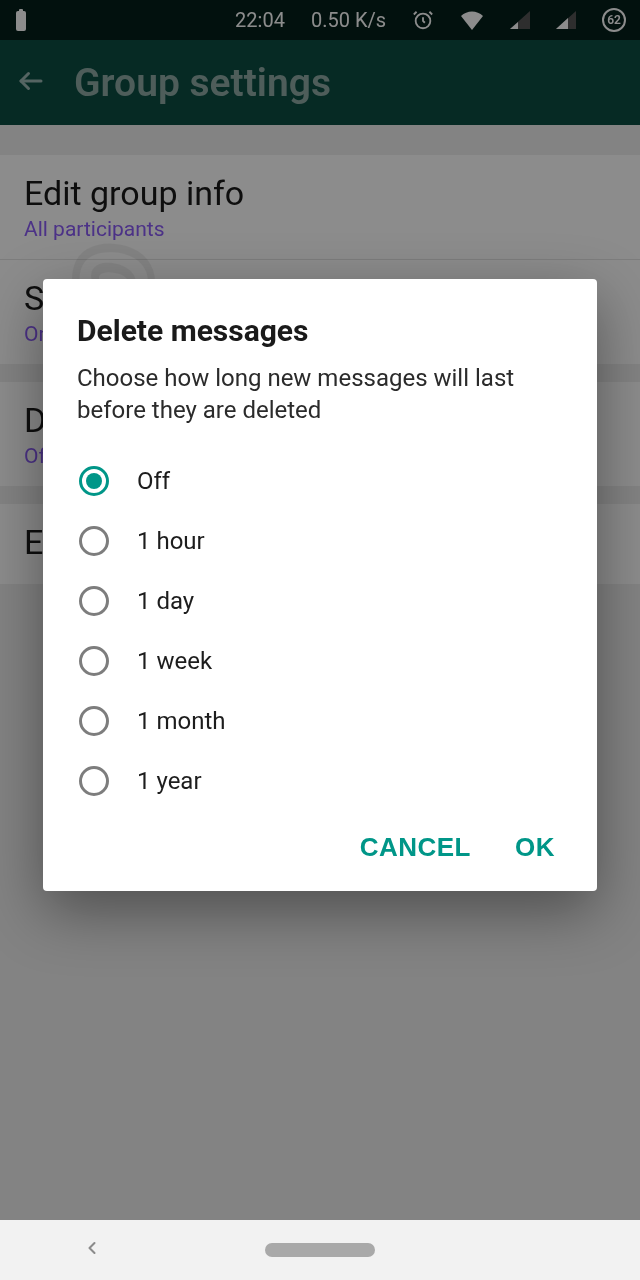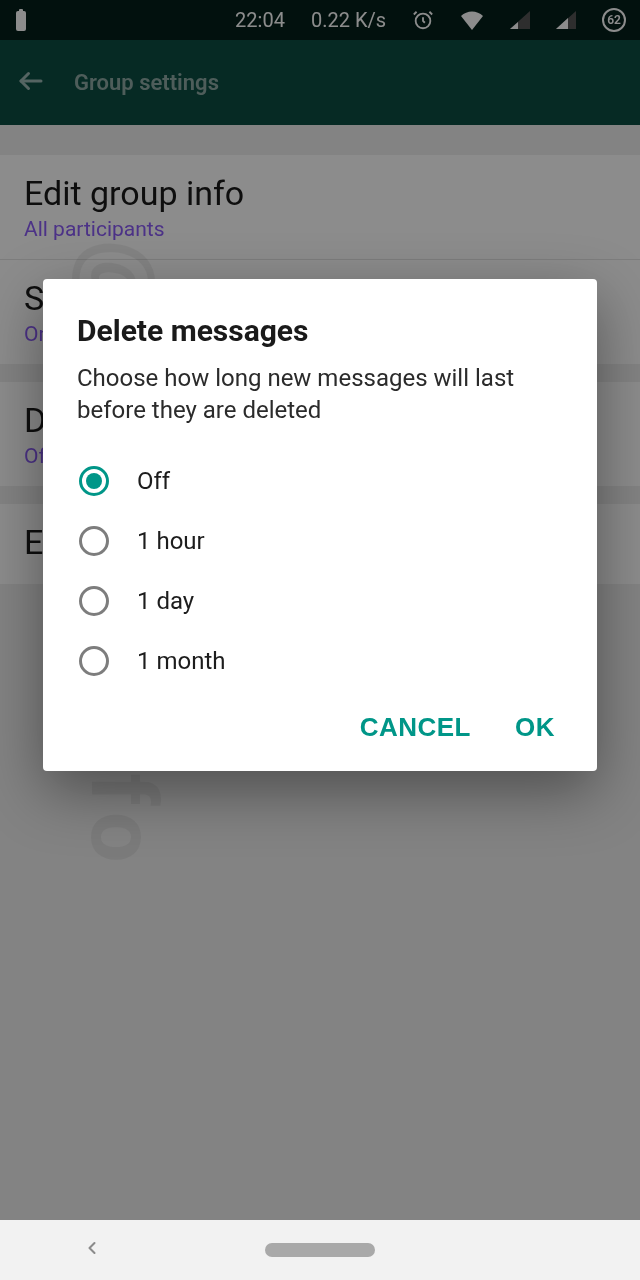--- a/index.html
+++ b/index.html
@@ -19,21 +19,21 @@
     width: 24px; height: 24px; border: 2px solid #fff; border-radius: 50%;
     display: flex; align-items: center; justify-content: center; font-size: 12px; font-weight: 600;
   }
 
   
   .appbar {
     position: absolute; top: 40px; left: 0; right: 0; height: 85px;
     background: #0b4d43; color: #9cb7b2; display: flex; align-items: center;
     padding: 0 16px; gap: 28px;
   }
-  .appbar-title { font-size: 22px; font-weight: 600; color: #8faaa5; }
+  .appbar-title { font-size: 39px; font-weight: 600; color: #8faaa5; }
 
   
   .settings {
     position: absolute; top: 125px; left: 0; right: 0; bottom: 60px;
     background: #eeeeee; padding-top: 30px;
   }
   .settings-group { background: #fff; }
   .settings-item { padding: 18px 24px; border-bottom: 1px solid #e3e3e3; }
   .settings-item:last-child { border-bottom: none; }
   .settings-item .primary { font-size: 34px; color: #1b1b1b; margin-bottom: 4px; }
@@ -126,21 +126,21 @@
     <div class="left">
       <span>
         <svg width="14" height="24" viewBox="0 0 14 24">
             <rect x="2" y="3" width="10" height="20" rx="2" fill="#fff"></rect>
             <rect x="5" y="1" width="4" height="3" rx="1" fill="#fff"></rect>
           </svg>
       </span>
     </div>
     <div class="right">
       <span>22:04</span>
-      <span>0.22 K/s</span>
+      <span>0.50 K/s</span>
       <span>
         <svg width="22" height="22" viewBox="0 0 24 24" fill="none" stroke="#fff" stroke-width="2">
             <circle cx="12" cy="13" r="8"></circle>
             <path d="M12 9v4l2 2"></path>
             <path d="M5 3L2 6M19 3l3 3"></path>
           </svg>
       </span>
       <span>
         <svg width="24" height="20" viewBox="0 0 24 20">
             <path d="M12 20L1 6c6-6 16-6 22 0L12 20z" fill="#fff"></path>
@@ -177,21 +177,29 @@
       <label class="radio-row">
         <span class="radio"></span>
         <span class="radio-label">1 hour</span>
       </label>
       <label class="radio-row">
         <span class="radio"></span>
         <span class="radio-label">1 day</span>
       </label>
       <label class="radio-row">
         <span class="radio"></span>
+        <span class="radio-label">1 week</span>
+      </label>
+      <label class="radio-row">
+        <span class="radio"></span>
         <span class="radio-label">1 month</span>
+      </label>
+      <label class="radio-row">
+        <span class="radio"></span>
+        <span class="radio-label">1 year</span>
       </label>
     </div>
     <div class="dialog-actions">
       <button class="dialog-btn">CANCEL</button>
       <button class="dialog-btn">OK</button>
     </div>
   </div>
 
   <div class="navbar">
     <span>

